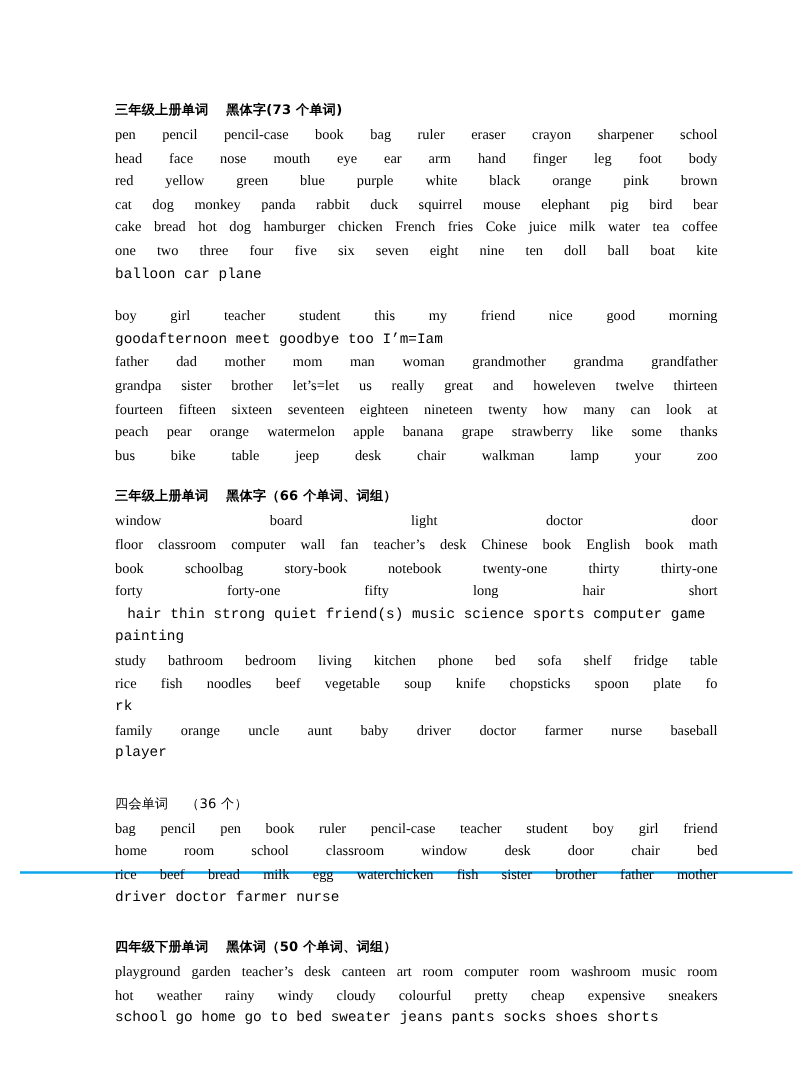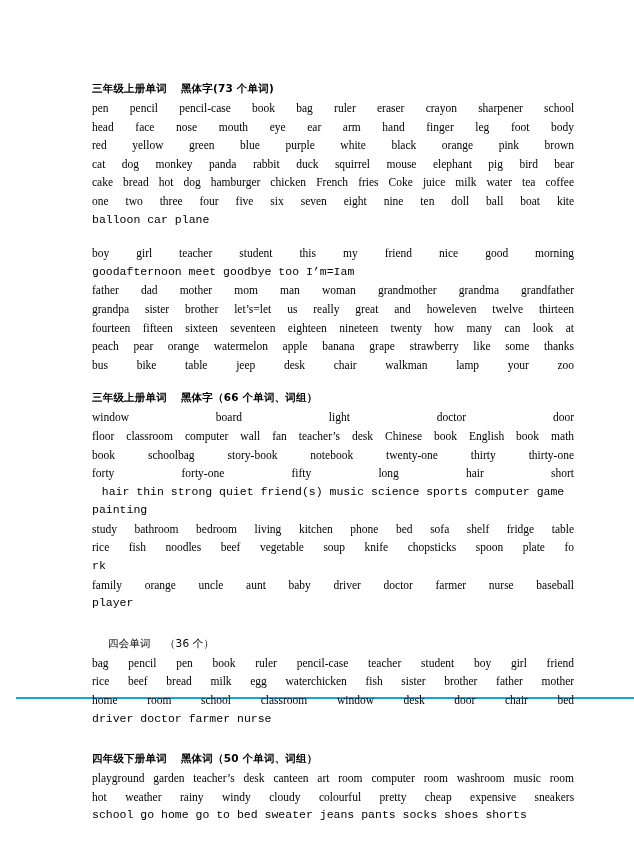--- a/index.html
+++ b/index.html
@@ -38,21 +38,20 @@
     font-family: "DejaVu Sans", "Liberation Sans", sans-serif;
     font-size: 10.5px;
     font-weight: bold;
     line-height: 17px;
     margin: 0 0 2px 0;
     white-space: nowrap;
     letter-spacing: 0.2px;
   }
   .heading.regular {
     font-weight: normal;
-    margin-left: 16px;
   }
   .heading .cn-title { font-weight: inherit; }
   .heading .gap { display: inline-block; width: 14px; }
   .heading .cn-sub { font-weight: inherit; }
 
   .wordline {
     font-size: 11.5px;
     line-height: 18.6px;
     text-align: justify;
     text-align-last: justify;
@@ -107,22 +106,22 @@
         <div class="wordline"><span class="w tight">study</span> <span class="w tight">bathroom</span> <span class="w tight">bedroom</span> <span class="w tight">living</span> <span class="w tight">kitchen</span> <span class="w tight">phone</span> <span class="w tight">bed</span> <span class="w tight">sofa</span> <span class="w tight">shelf</span> <span class="w tight">fridge</span> <span class="w tight">table</span></div>
         <div class="wordline"><span class="w tight">rice</span> <span class="w tight">fish</span> <span class="w tight">noodles</span> <span class="w tight">beef</span> <span class="w tight">vegetable</span> <span class="w tight">soup</span> <span class="w tight">knife</span> <span class="w tight">chopsticks</span> <span class="w tight">spoon</span> <span class="w tight">plate</span> <span class="w tight">fo</span></div>
         <div class="wordline left"><span class="w tight">rk</span></div>
         <div class="wordline"><span class="w tight">family</span> <span class="w tight">orange</span> <span class="w tight">uncle</span> <span class="w tight">aunt</span> <span class="w tight">baby</span> <span class="w tight">driver</span> <span class="w tight">doctor</span> <span class="w tight">farmer</span> <span class="w tight">nurse baseball</span></div>
         <div class="wordline left"><span class="w tight">player</span></div>
       </div>
       <div class="spacer lg"></div>
       <div class="section">
         <div class="heading regular"><span class="cn-title">四会单词</span><span class="gap"></span><span class="cn-sub">（36 个）</span></div>
         <div class="wordline"><span class="w tight">bag</span> <span class="w tight">pencil</span> <span class="w tight">pen</span> <span class="w tight">book</span> <span class="w tight">ruler</span> <span class="w tight">pencil-case teacher</span> <span class="w tight">student</span> <span class="w tight">boy</span> <span class="w tight">girl</span> <span class="w tight">friend</span></div>
+        <div class="wordline"><span class="w tight">home</span> <span class="w tight">room</span> <span class="w tight">school</span> <span class="w tight">classroom</span> <span class="w tight">window</span> <span class="w tight">desk</span> <span class="w tight">door</span> <span class="w tight">chair</span> <span class="w tight">bed</span></div>
         <div class="wordline"><span class="w tight">rice</span> <span class="w tight">beef</span> <span class="w tight">bread</span> <span class="w tight">milk</span> <span class="w tight">egg</span> <span class="w tight">waterchicken</span> <span class="w tight">fish sister</span> <span class="w tight">brother</span> <span class="w tight">father</span> <span class="w tight">mother</span></div>
-        <div class="wordline"><span class="w tight">home</span> <span class="w tight">room</span> <span class="w tight">school</span> <span class="w tight">classroom</span> <span class="w tight">window</span> <span class="w tight">desk</span> <span class="w tight">door</span> <span class="w tight">chair</span> <span class="w tight">bed</span></div>
         <div class="wordline left"><span class="w tight">driver</span> <span class="w tight">doctor</span> <span class="w tight">farmer</span> <span class="w tight">nurse</span></div>
       </div>
       <div class="spacer lg"></div>
       <div class="section">
         <div class="heading"><span class="cn-title">四年级下册单词</span><span class="gap"></span><span class="cn-sub">黑体词（50 个单词、词组）</span></div>
         <div class="wordline"><span class="w tight">playground</span> <span class="w tight">garden</span> <span class="w tight">teacher’s desk</span> <span class="w tight">canteen art room</span> <span class="w tight">computer room</span> <span class="w tight">washroom music room</span></div>
         <div class="wordline"><span class="w tight">hot</span> <span class="w tight">weather</span> <span class="w tight">rainy</span> <span class="w tight">windy</span> <span class="w tight">cloudy colourful</span> <span class="w tight">pretty</span> <span class="w tight">cheap</span> <span class="w tight">expensive</span> <span class="w tight">sneakers</span></div>
         <div class="wordline left"><span class="w tight">school go home go to bed sweater</span> <span class="w tight">jeans</span> <span class="w tight">pants</span> <span class="w tight">socks</span> <span class="w tight">shoes</span> <span class="w tight">shorts</span></div>
       </div>
     </div>

